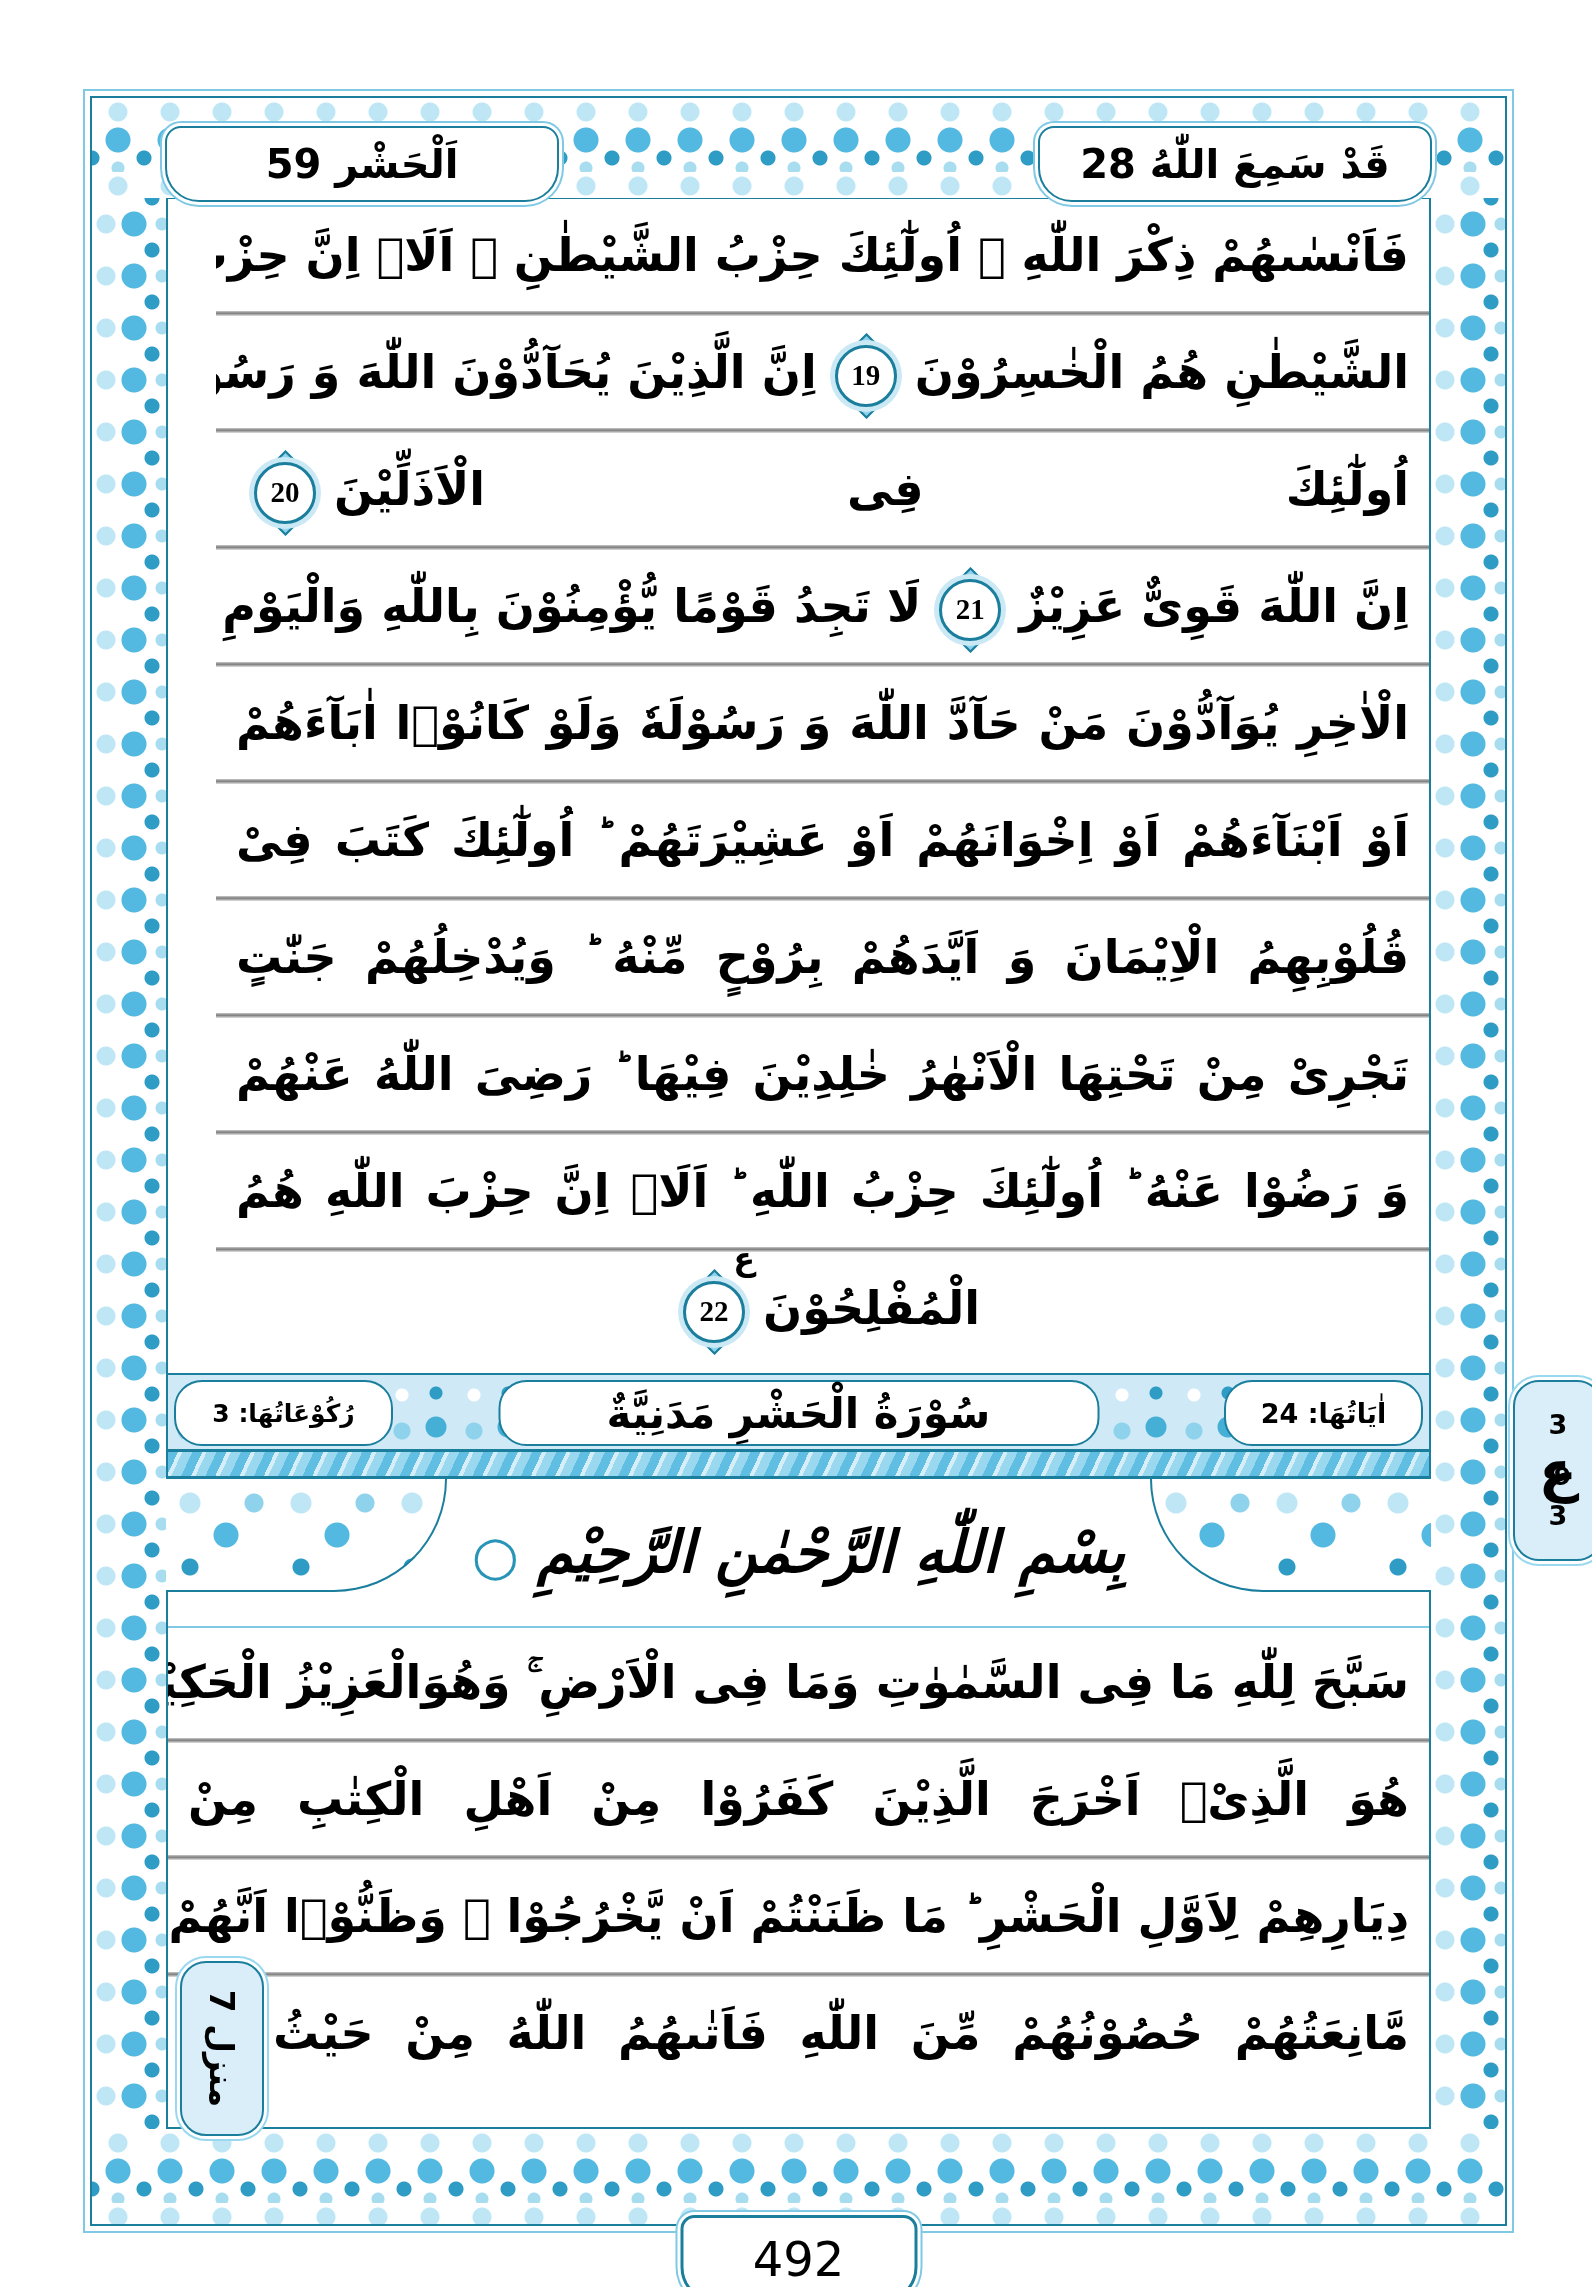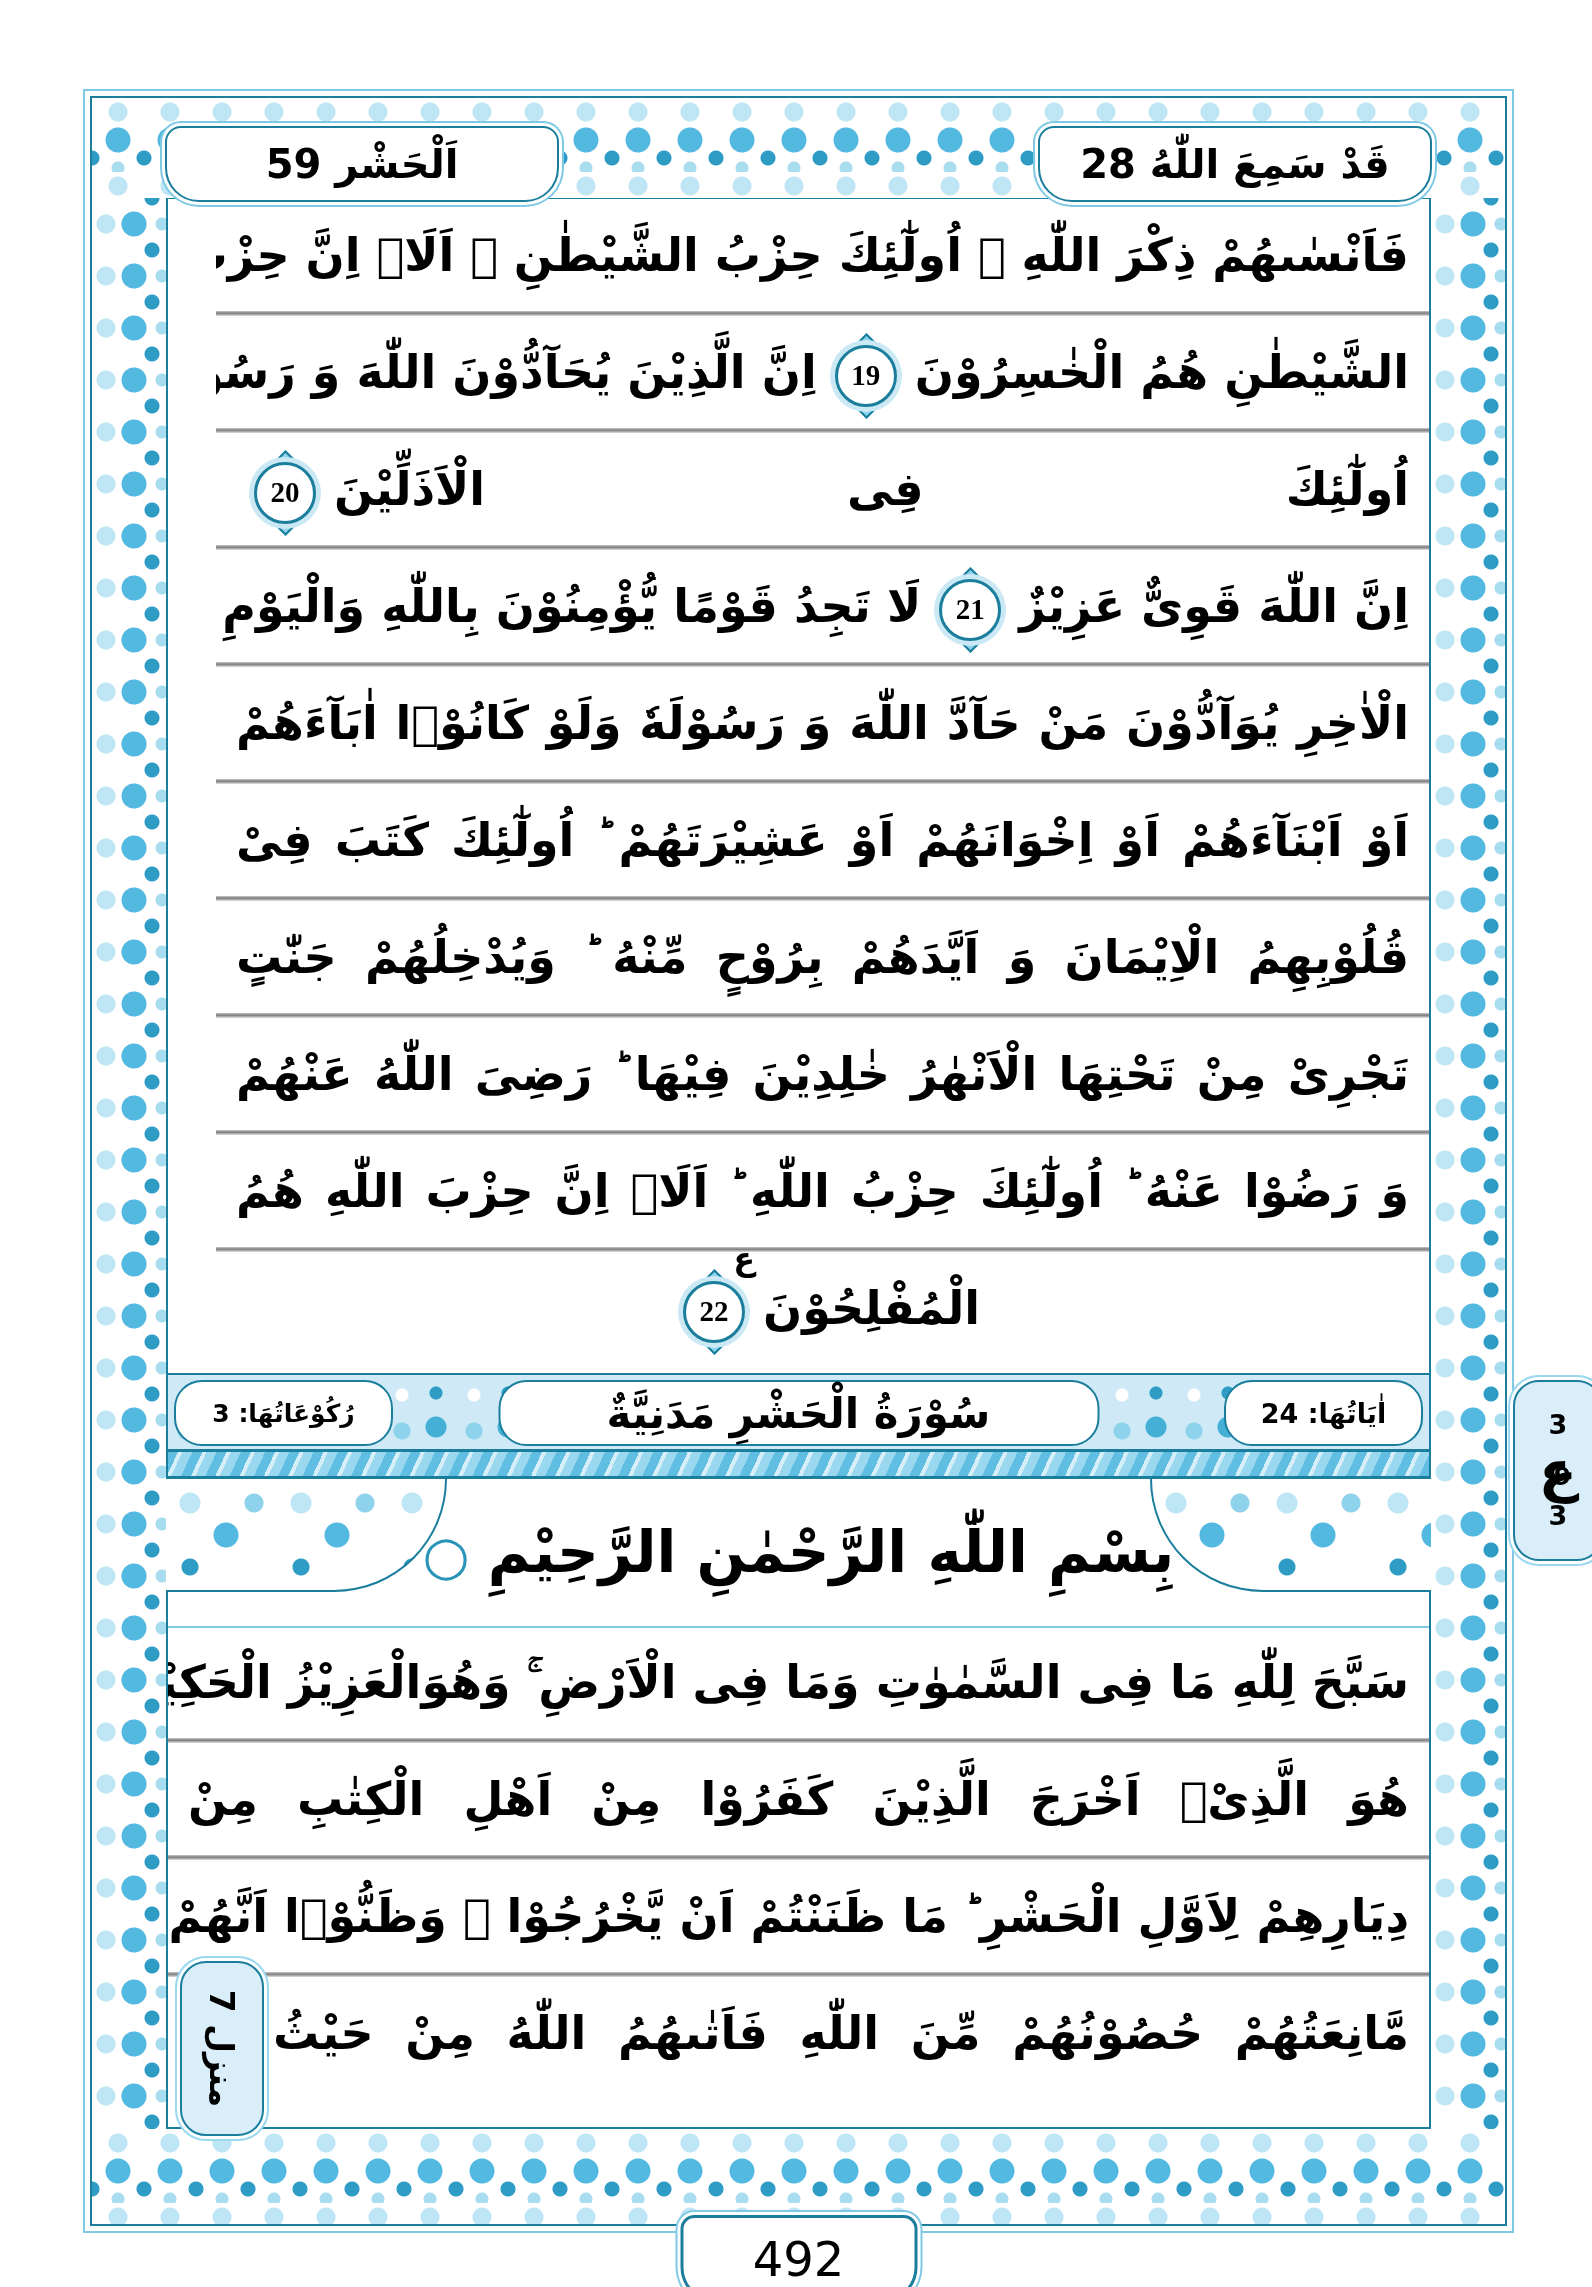--- a/index.html
+++ b/index.html
@@ -138,21 +138,21 @@
       radial-gradient(circle at 24px 88px, #2E9CC4 8px, transparent 9px),
       radial-gradient(circle at 88px 24px, #8FD2EC 9px, transparent 10px);
     background-size:111px 111px;
     border:2px solid #1A7E9C;
   }
   #bis-corner-left{left:-2px;border-radius:0 0 189px 0;border-left:none;border-top:none;}
   #bis-corner-right{right:-2px;border-radius:0 0 0 189px;border-right:none;border-top:none;}
   #bismillah-text{
     position:absolute;left:50%;top:50%;transform:translate(-50%,-50%);
     white-space:nowrap;direction:rtl;
-    font-size:58px;font-weight:bold;z-index:3;background:transparent;
+    font-size:58px;font-weight:bold;z-index:3;background:transparent;font-style:italic;
   }
   #bismillah-circle{color:#2894B8;font-weight:normal;font-size:54px;margin-right:18px;vertical-align:middle;}
 
   #block2{position:absolute;left:0;top:1427px;width:100%;}
 
   
   .side-marker{
     position:absolute;z-index:6;
     background:#D9EEF8;border:2px solid #1A7E9C;border-radius:26px;
     box-shadow:0 0 0 3px #fff,0 0 0 5px #9AD8EF;

